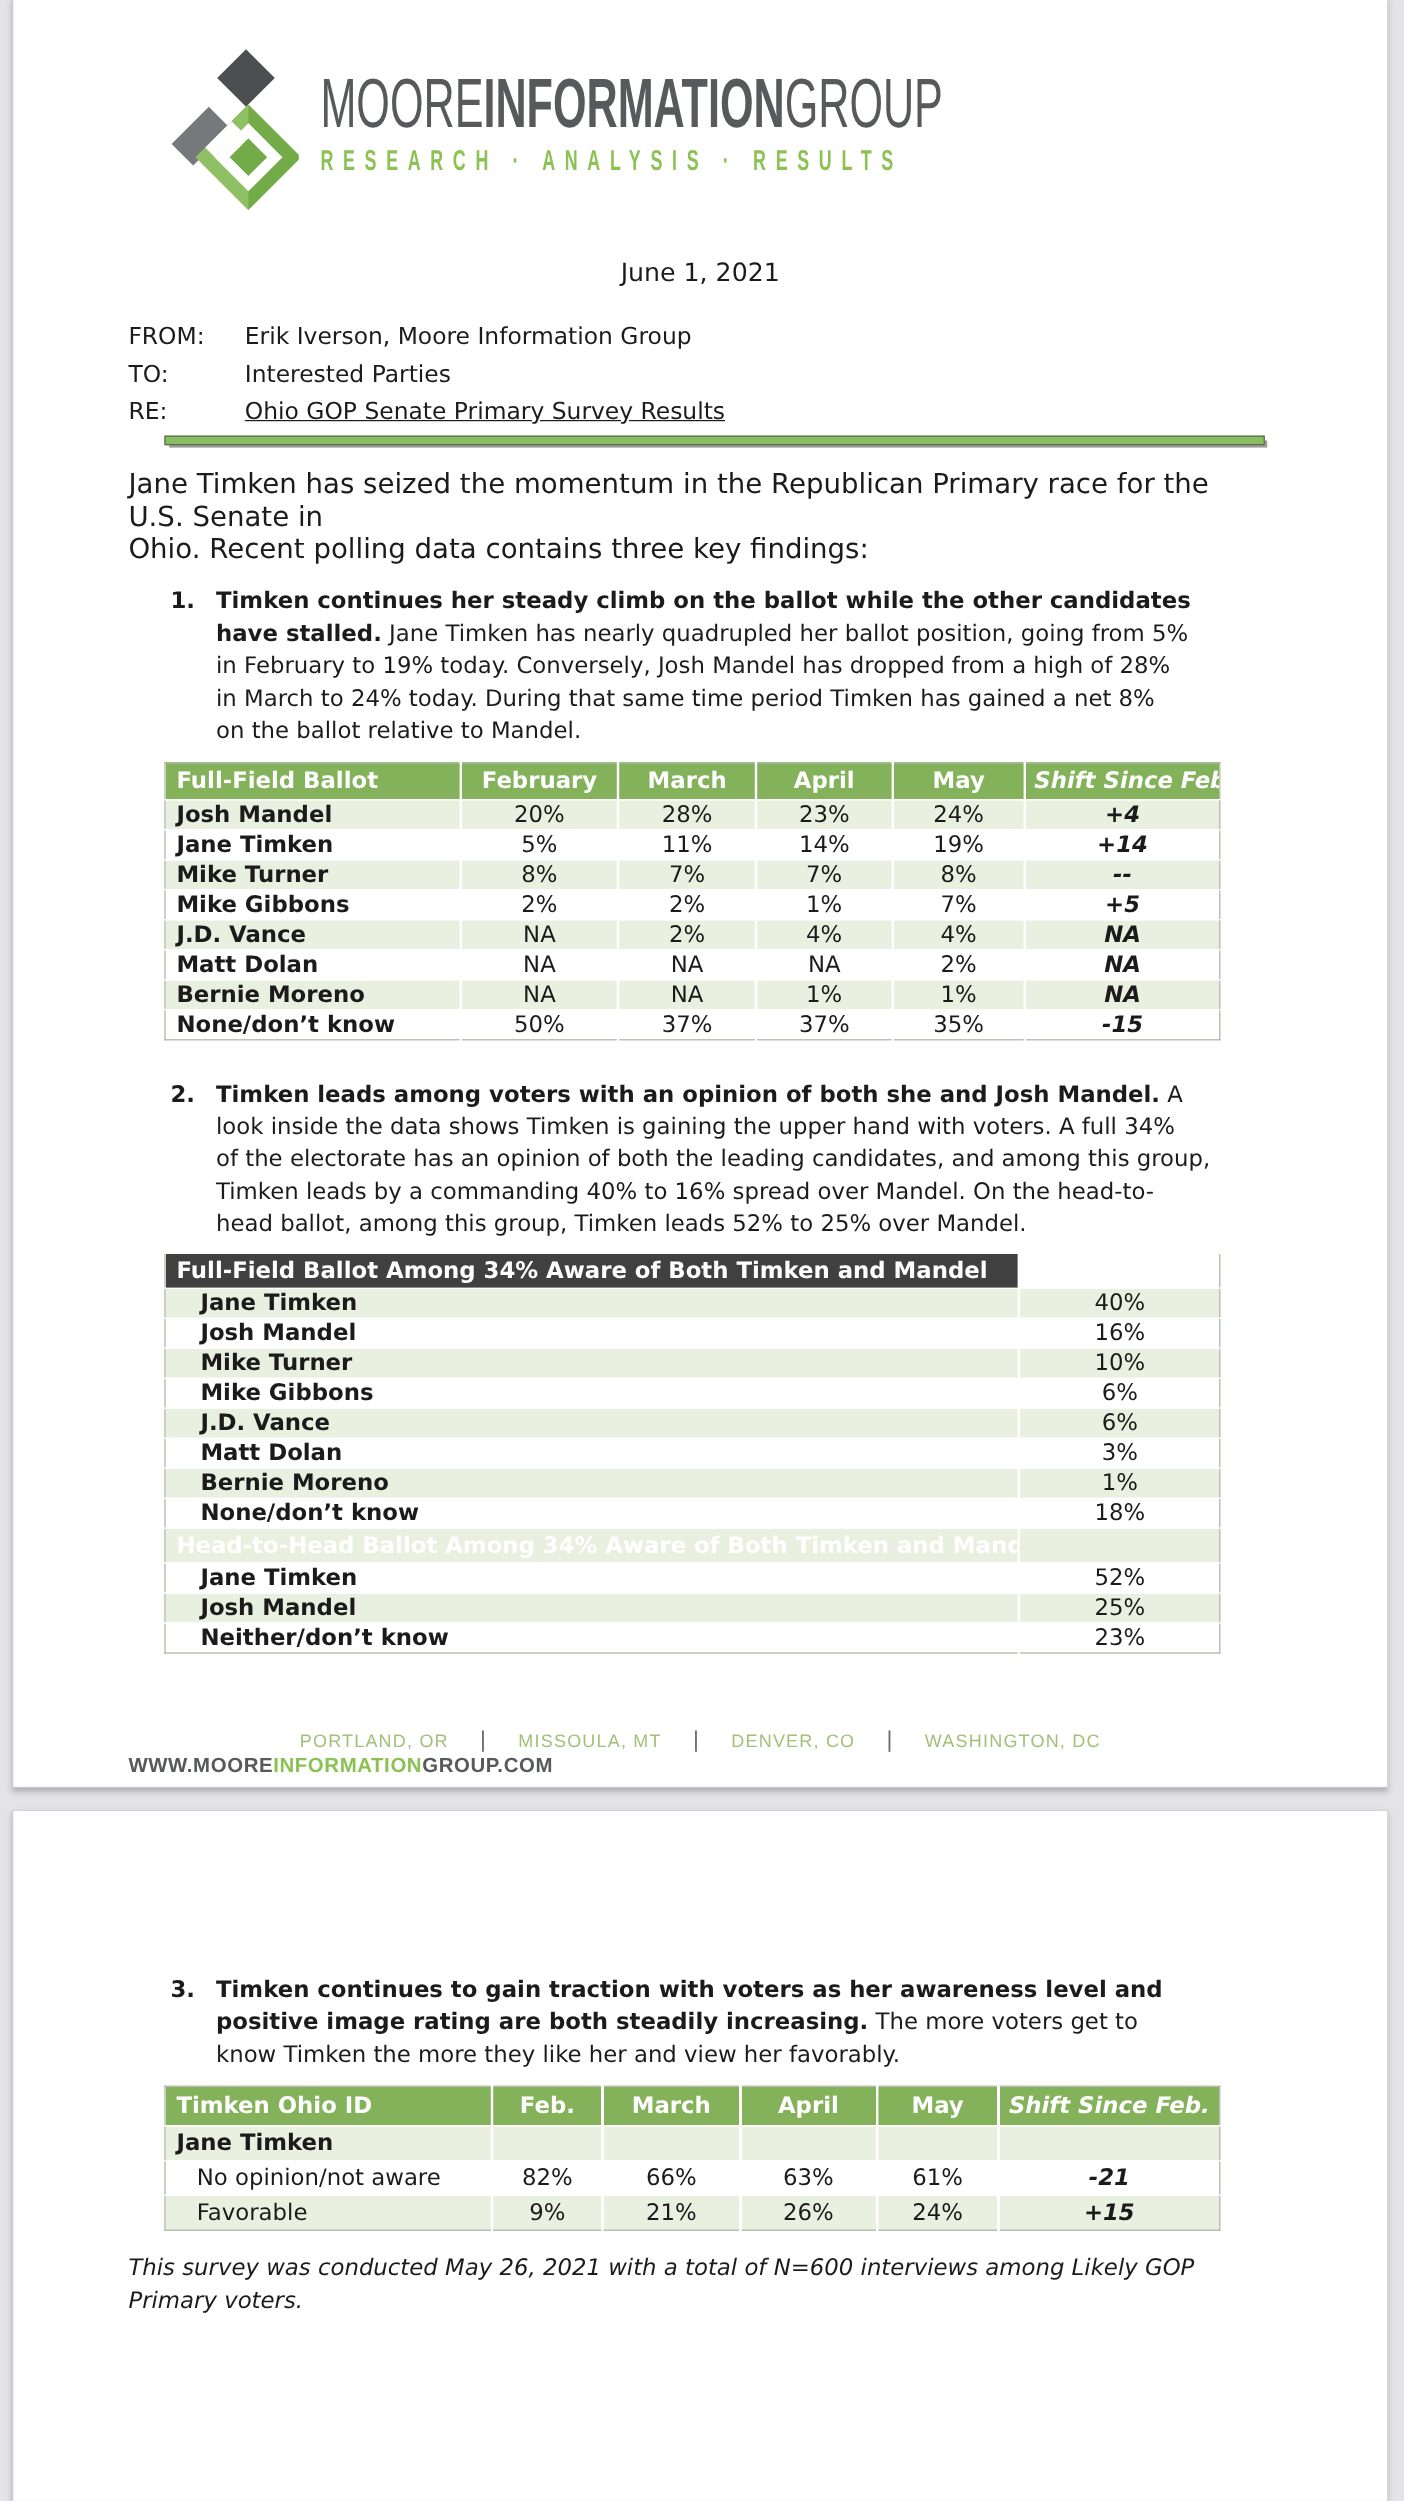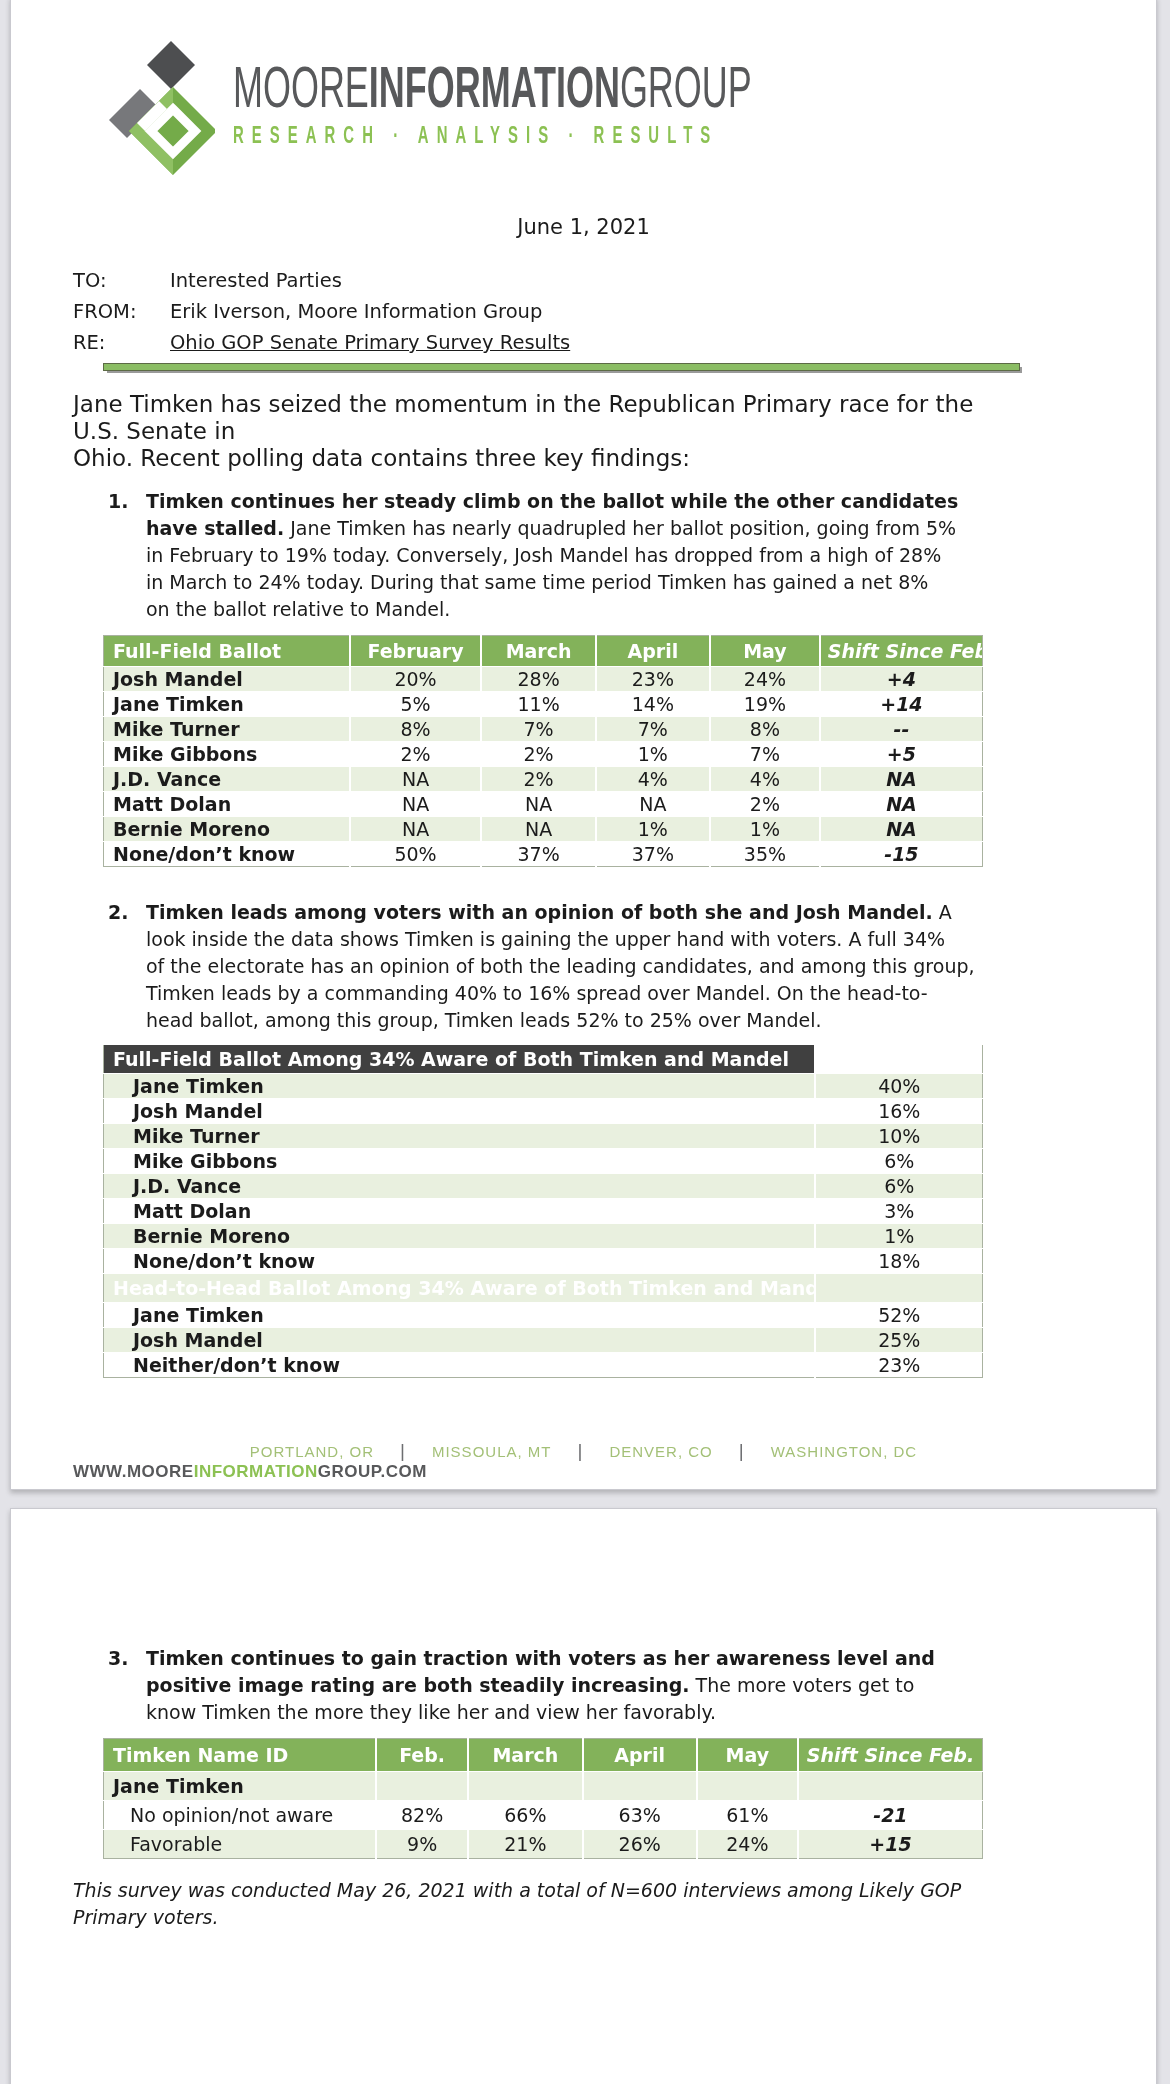--- a/index.html
+++ b/index.html
@@ -9,21 +9,21 @@
     font-family:"DejaVu Sans","Liberation Sans",sans-serif;
     color:#1b1b1b;
   }
   .page{
     position:absolute;left:10px;width:1147px;background:#ffffff;
     border:1px solid #c9c9cf;box-shadow:0 3px 5px rgba(0,0,0,0.22);
     box-sizing:border-box;
   }
   #page1{top:-4px;height:1494px;}
   #page2{top:1508px;height:600px;}
-  .content{padding:0 62px;}
+  .content{padding:0 96px;}
 
   
   .logo-row{display:flex;align-items:flex-start;margin:40px 0 0 36px;height:158px;}
   .logo-mark{width:106px;height:152px;flex:0 0 auto;}
   .logo-textblock{margin:24px 0 0 18px;}
   .logo-title{
     font-family:"Liberation Sans",sans-serif;font-size:58px;line-height:52px;
     color:#58595b;letter-spacing:0px;white-space:nowrap;
     transform:scaleX(0.62);transform-origin:left top;font-weight:400;
   }
@@ -111,26 +111,26 @@
       <div class="logo-textblock">
         <div class="logo-title"><span>MOORE</span><span class="heavy">INFORMATION</span><span>GROUP</span></div>
         <div class="logo-tagline">RESEARCH · ANALYSIS · RESULTS</div>
       </div>
     </div>
 
     <div class="date-line">June 1, 2021</div>
 
     <div class="memo">
       <div class="memo-row">
+        <span class="memo-label">FROM:</span>
+        <span class="memo-value">Erik Iverson, Moore Information Group</span>
+      </div>
+      <div class="memo-row">
         <span class="memo-label">TO:</span>
         <span class="memo-value">Interested Parties</span>
-      </div>
-      <div class="memo-row">
-        <span class="memo-label">FROM:</span>
-        <span class="memo-value">Erik Iverson, Moore Information Group</span>
       </div>
       <div class="memo-row">
         <span class="memo-label">RE:</span>
         <span class="memo-value u">Ohio GOP Senate Primary Survey Results</span>
       </div>
     </div>
 
     <div class="sep"></div>
 
     <div class="intro">Jane Timken has seized the momentum in the Republican Primary race for the U.S. Senate in
@@ -330,21 +330,21 @@
       <colgroup>
         <col style="width:31%">
           <col style="width:10.5%">
           <col style="width:13%">
         <col style="width:13%">
           <col style="width:11.5%">
           <col style="width:21%">
       </colgroup>
       <thead>
           <tr>
-        <th class="name-h">Timken Name ID</th>
+        <th class="name-h">Timken Ohio ID</th>
       <th>Feb.</th>
             <th>March</th>
             <th>April</th>
             <th>May</th>
             <th class="shift-h">Shift Since Feb.</th>
           </tr>
         </thead>
       <tbody>
           <tr>
             <td class="name b">Jane Timken</td>

